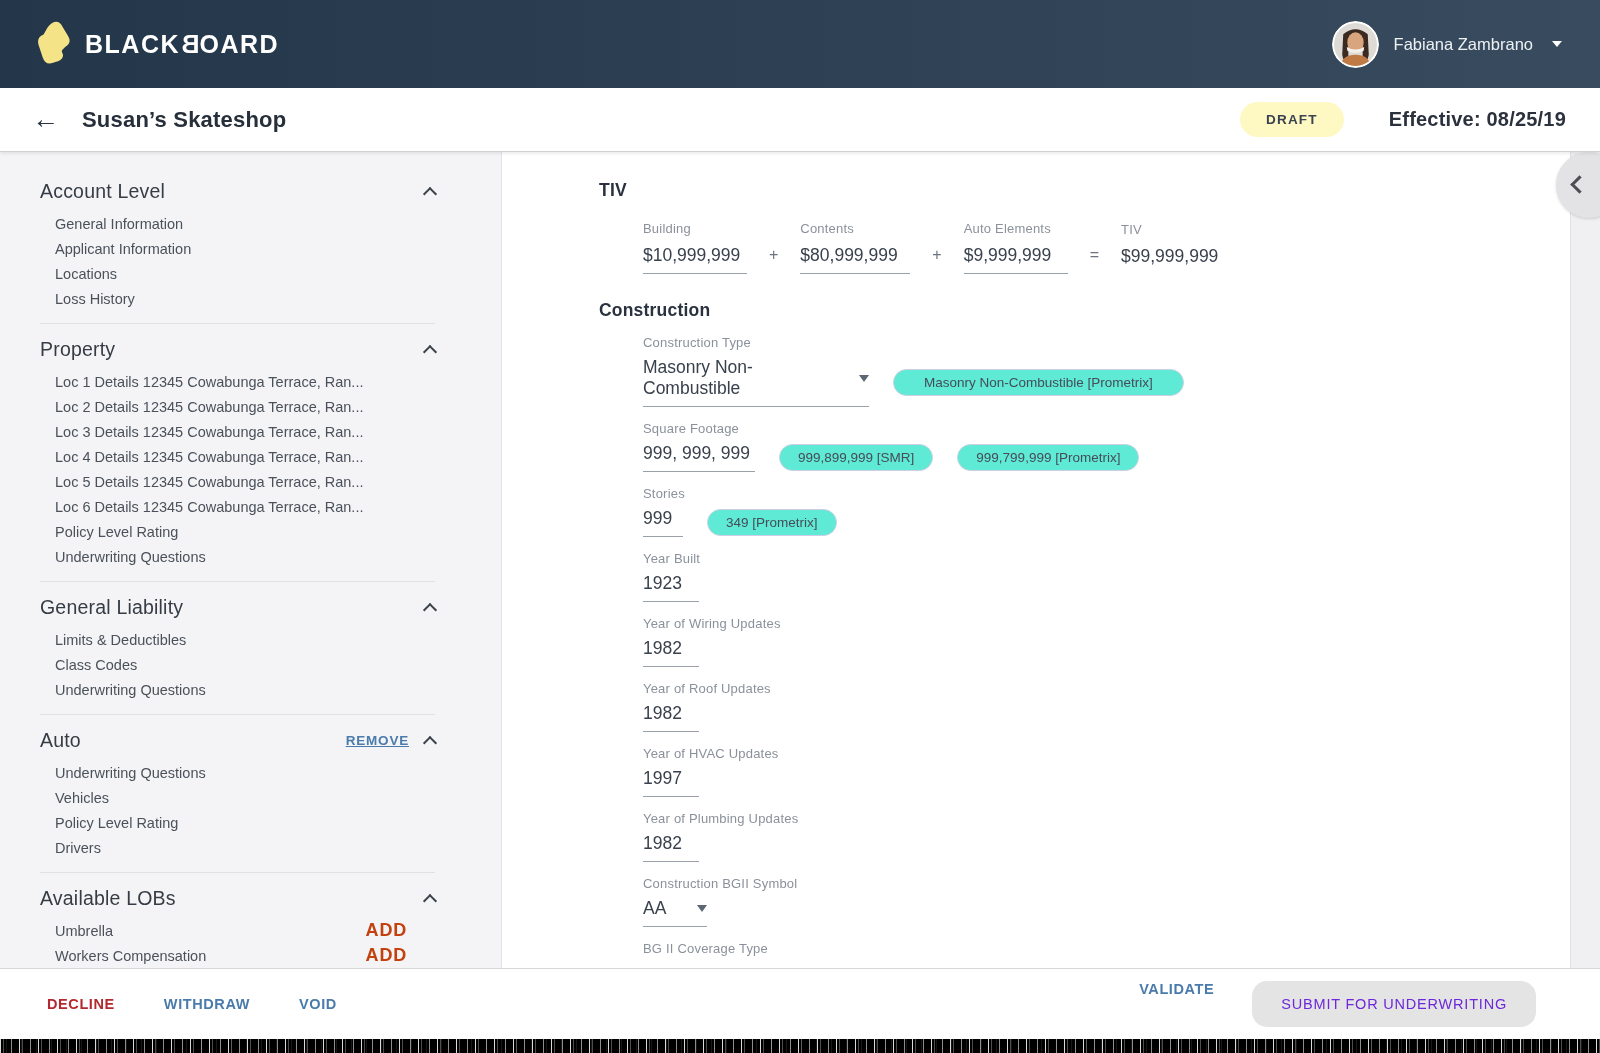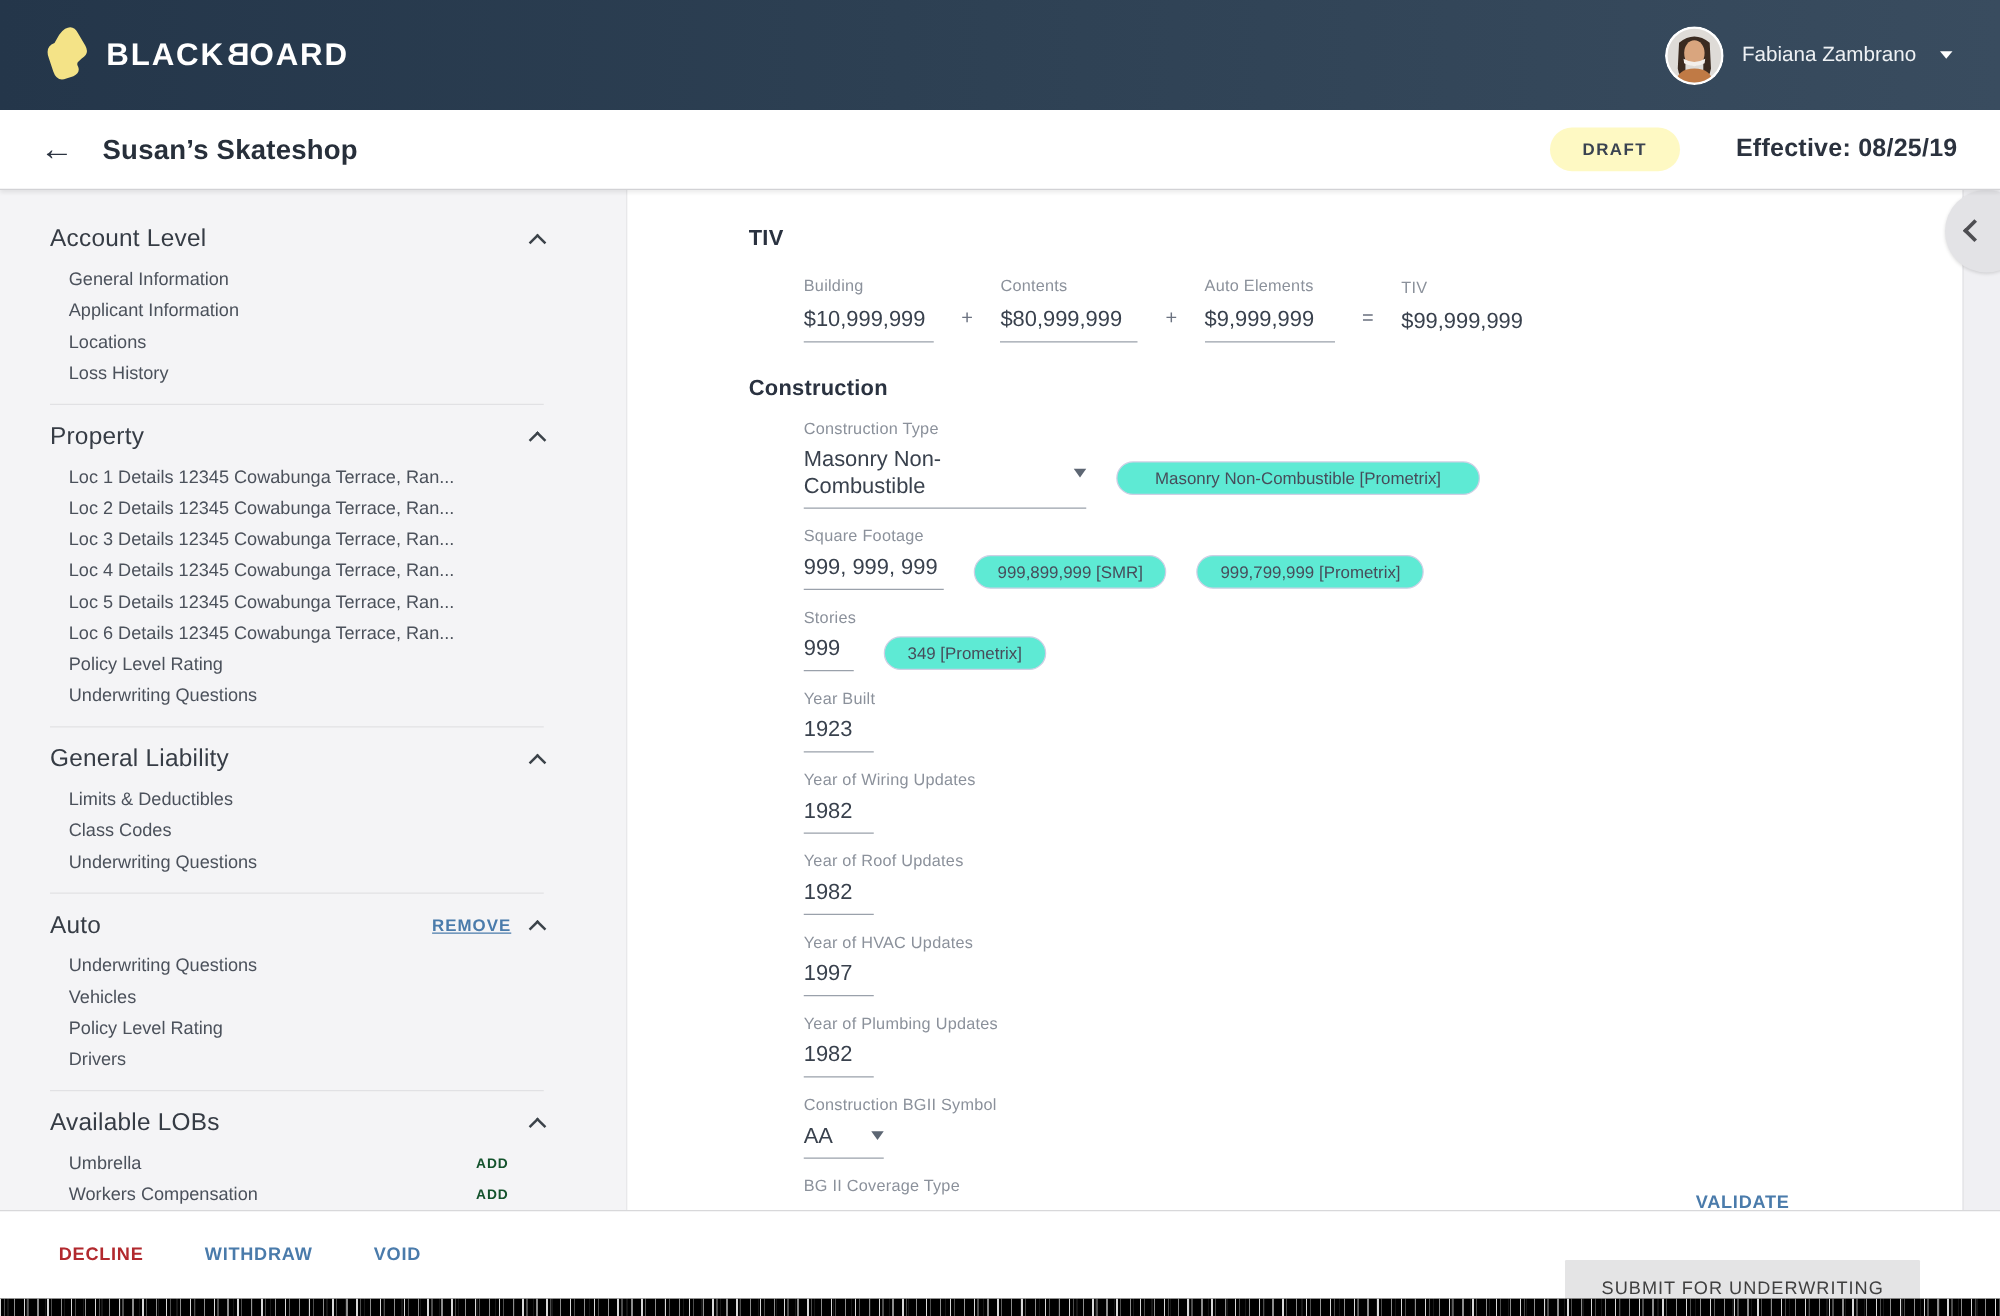--- a/index.html
+++ b/index.html
@@ -42,21 +42,21 @@
     padding:26px 0 0 0; overflow:hidden;
   }
   .side-section { padding:0 66px 0 40px; }
   .side-heading { display:flex; align-items:center; font-size:19.5px; color:#363c45; letter-spacing:.2px; height:26px; }
   .side-heading .spacer { flex:1; }
   .remove-link { font-size:13.5px; font-weight:bold; color:#4a7bab; letter-spacing:.8px; margin-right:16px; cursor:pointer;text-decoration:underline; }
   .chev-up { width:10px; height:10px; border-left:2.5px solid #3b4249; border-top:2.5px solid #3b4249; transform:rotate(45deg); margin-top:5px; flex:none; cursor:pointer; }
   .side-items { margin-top:7px; }
   .side-item { display:flex; align-items:center; font-size:14.5px; color:#4b515b; height:25px; padding-left:15px; cursor:pointer; white-space:nowrap; }
   .side-item .spacer { flex:1; }
-  .add-link { font-size:11px; font-weight:bold; color:#14532d; letter-spacing:.8px; margin-right:28px; cursor:pointer; }
+  .add-link { font-size:18px; font-weight:bold; color:#c2410c; letter-spacing:.8px; margin-right:28px; cursor:pointer; }
   .side-divider { height:1px; background:#e1e1e4; margin:12px 66px 12px 40px; }
   
   .main { flex:1; position:relative; background:#fff; overflow:hidden; padding:28px 0 0 97px; }
   .right-strip { position:absolute; top:0; right:0; bottom:0; width:30px; background:#f0f0f3; border-left:1px solid #e2e2e5; }
   .collapse-btn {
     position:absolute; top:0; right:-22px; width:66px; height:66px; border-radius:50%;
     background:#e3e3e6; box-shadow:0 1px 3px rgba(0,0,0,.15); cursor:pointer;
   }
   .chev-left { position:absolute; left:17px; top:26px; width:13px; height:13px; border-left:3px solid #4e4e52; border-bottom:3px solid #4e4e52; transform:rotate(45deg); }
   .section-heading { font-size:17.5px; font-weight:bold; color:#2a3240; letter-spacing:.2px; }
@@ -79,23 +79,23 @@
   
   .footer {
     position:absolute; left:0; right:0; bottom:14px; height:71px; background:#fff;
     border-top:1px solid #d8d8da; display:flex; align-items:center;
     padding:0 64px 0 47px; z-index:6;
   }
   .footer-link { font-size:14.5px; font-weight:bold; letter-spacing:.6px; cursor:pointer; }
   .footer-left { display:flex; align-items:center; gap:49px; }
   .decline { color:#b2292e; }
   .blue-link { color:#4a7bab; }
-  .footer-right { margin-left:auto; display:flex; align-items:center; gap:38px;flex-direction:column; }
+  .footer-right { margin-left:auto; display:flex; align-items:flex-start; gap:38px; }
   .submit-btn {
-    background:#e4e4e5; color:#404040; border:none; border-radius:1px;
+    background:#e4e4e5; color:#6d28d9; border:none; border-radius:15px;
     font-family:"Liberation Sans", sans-serif; font-size:14.5px; letter-spacing:.8px;
     padding:15px 29px; cursor:pointer;
   }
   .noise-strip {
     position:absolute; left:0; right:0; bottom:0; height:14px; z-index:7;
     background:
       repeating-linear-gradient(90deg, rgba(255,255,255,.85) 0 1px, transparent 1px 3px, rgba(255,255,255,.3) 3px 4px, transparent 4px 11px, rgba(255,255,255,.55) 11px 12px, transparent 12px 19px),
       repeating-linear-gradient(90deg, #000 0 6px, #181818 6px 7px, #000 7px 15px);
     background-color:#000;
   }

